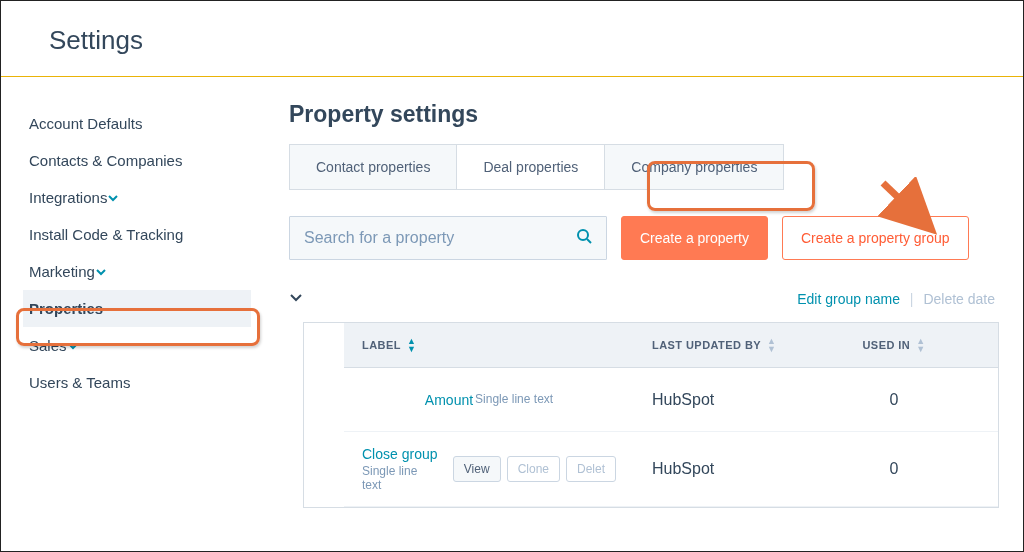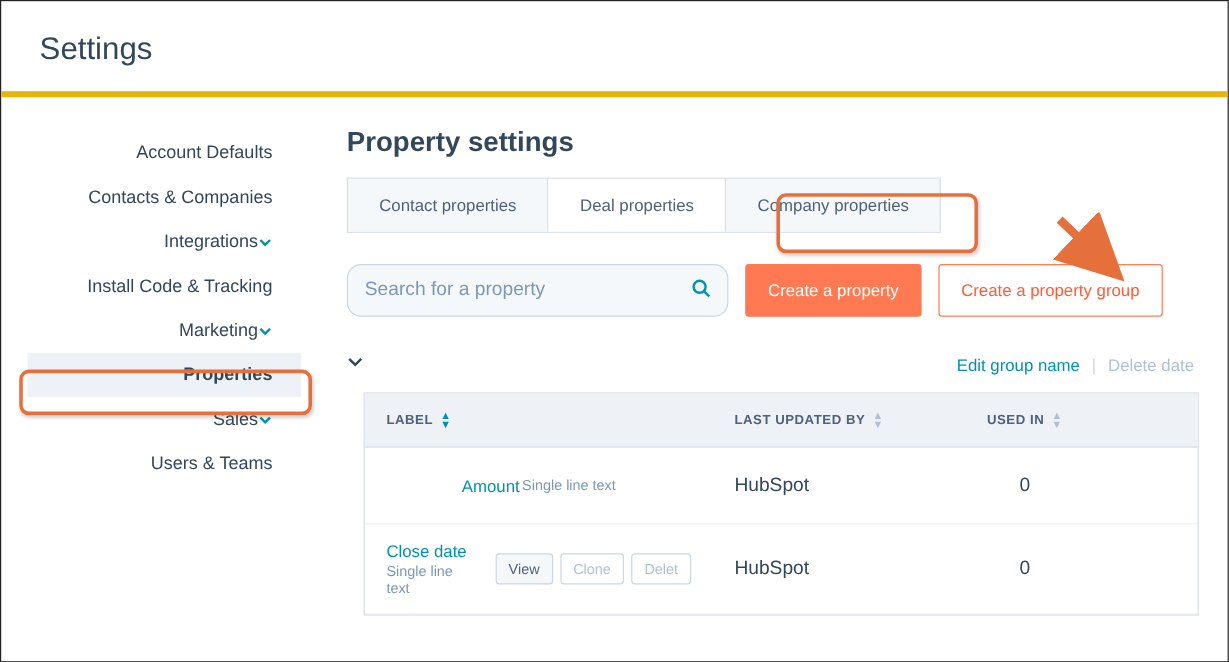--- a/index.html
+++ b/index.html
@@ -7,42 +7,42 @@
     font-family: -apple-system, BlinkMacSystemFont, "Segoe UI", Helvetica, Arial, sans-serif;
     background: #fff;
     color: #33475b;
     width: 1024px;
     height: 552px;
     overflow: hidden;
     position: relative;
     border: 1px solid #222;
   }
   .page-header {
-    padding: 24px 32px 20px 32px;
-    border-bottom: 5px solid #eab308;
+    padding: 24px 32px 20px 48px;
+    border-bottom: 1px solid #eab308;
   }
   .page-header h1 {
     font-size: 26px;
     font-weight: 400;
     color: #33475b;
   }
   .layout {
     display: flex;
   }
   
   .sidebar {
     width: 250px;
     padding: 28px 0 0 22px;
     font-size: 15px;
     color: #33475b;
   }
   .sb-item {
     display: flex;
     align-items: center;
-    justify-content: flex-end;
+    justify-content: flex-start;
     padding: 10px 24px 10px 6px;
     cursor: pointer;
   }
   .sb-item.active {
     font-weight: 600;
     background: #eef2f6;
   }
   .sb-chevron {
     width: 12px; height: 12px;
   }
@@ -95,21 +95,21 @@
     align-items: center;
     gap: 14px;
     margin-top: 26px;
   }
   .search-box {
     flex: 0 0 318px;
     display: flex;
     align-items: center;
     background: #f5f8fa;
     border: 1px solid #cbd6e2;
-    border-radius: 12px;
+    border-radius: 1px;
     padding: 0 14px;
     height: 44px;
   }
   .search-box input {
     flex: 1;
     border: none;
     background: transparent;
     font-size: 16px;
     color: #506178;
     outline: none;
@@ -155,20 +155,21 @@
   .group-chevron { color:#33475b; }
   .group-actions { font-size: 14px; }
   .group-actions .link { color:#0091ae; cursor:pointer; }
   .group-actions .divider { color:#cbd6e2; margin:0 6px; }
   .group-actions .disabled { color:#b0c1d4; }
   
   .table {
     margin-top: 14px;
     border: 1px solid #d6dde4;
     margin-left: 14px;
+    padding-left: 40px;
   }
   .thead {
     display: flex;
     background: #eef2f6;
     border-bottom: 1px solid #d6dde4;
     font-size: 11px;
     letter-spacing: .04em;
     color: #506178;
     font-weight: 600;
   }
@@ -334,21 +335,21 @@
           <span class="prop-name">Amount</span>
           <span class="prop-type">Single line text</span>
         </div>
         <div class="td col-updated">HubSpot</div>
         <div class="td col-used">0</div>
       </div>
 
       <div class="trow">
         <div class="td col-label with-actions">
           <div class="label-stack">
-            <span class="prop-name">Close date</span>
+            <span class="prop-name">Close group</span>
             <span class="prop-type">Single line text</span>
           </div>
           <div class="row-actions">
             <button class="mini-btn">View</button>
             <button class="mini-btn ghost">Clone</button>
             <button class="mini-btn ghost">Delet</button>
           </div>
         </div>
         <div class="td col-updated">HubSpot</div>
         <div class="td col-used">0</div>

